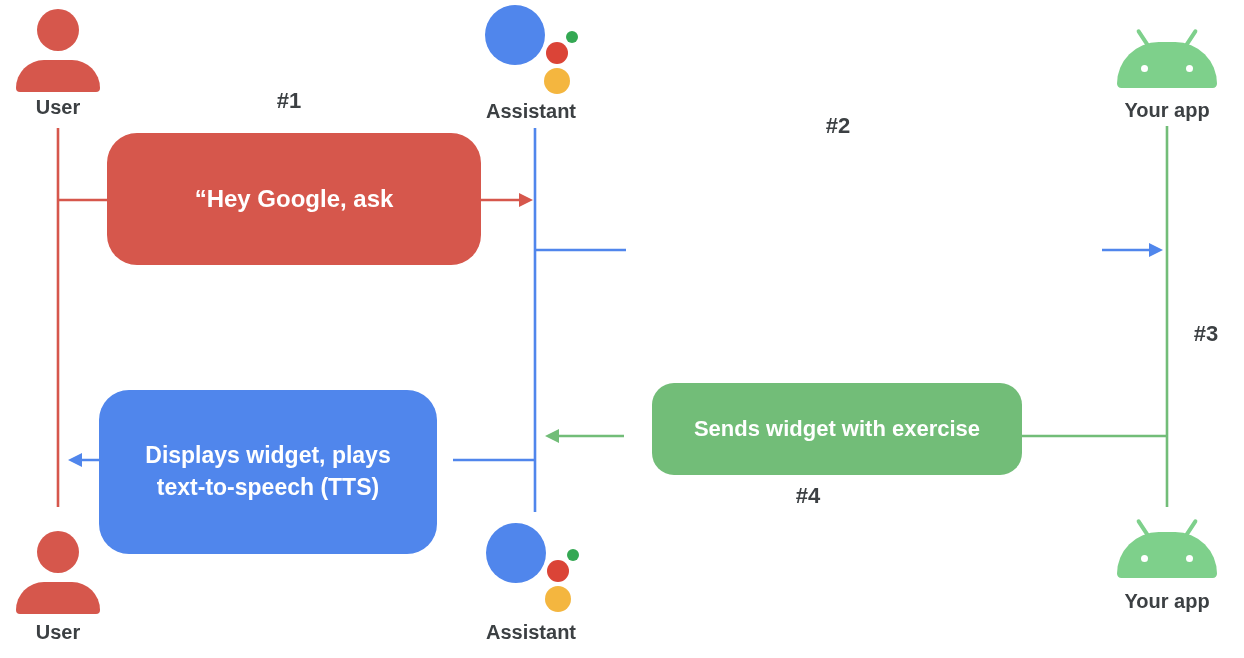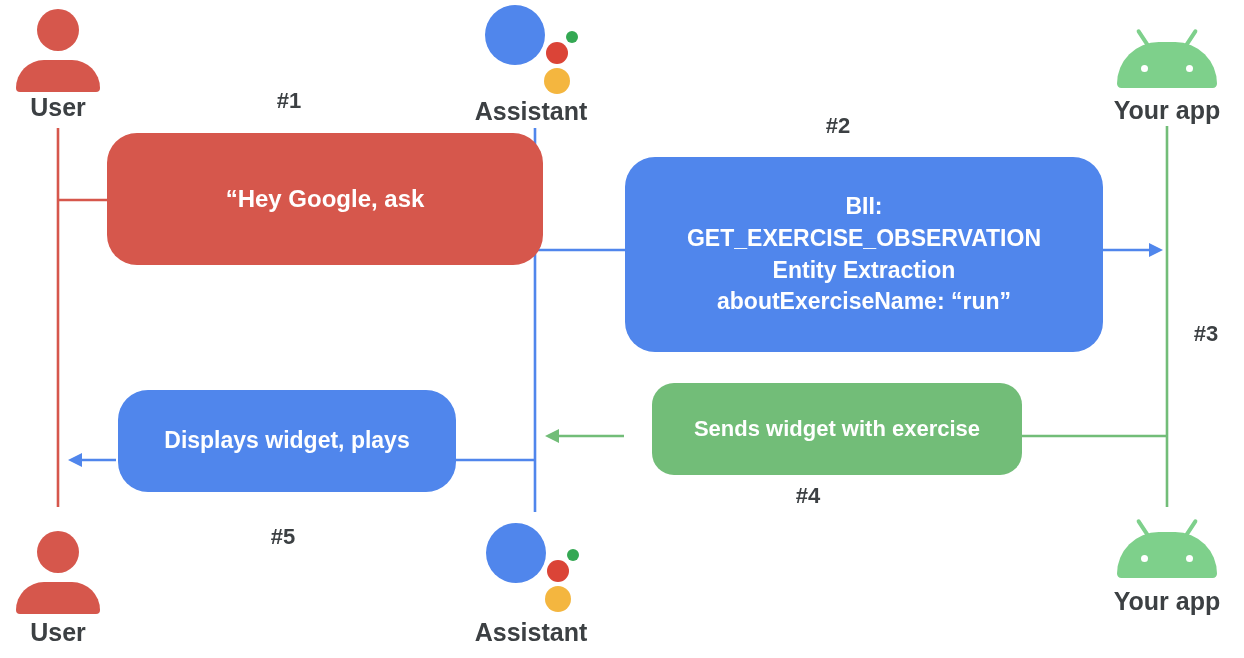--- a/index.html
+++ b/index.html
@@ -24,21 +24,21 @@
   .box-red   { background:var(--red);   border-radius:30px; font-size:24px; }
   .box-blue  { background:var(--blue);  border-radius:30px; font-size:23px; }
   .box-green { background:var(--green); border-radius:22px; font-size:22px;margin-left:29px; }
 
   .step-label {
     position:absolute; transform:translate(-50%,-50%);
     font-size:22px; font-weight:700; color:var(--label); white-space:nowrap;
   }
   .actor-label {
     position:absolute; transform:translate(-50%,-50%);
-    font-size:25px; font-weight:700; color:var(--label); white-space:nowrap;
+    font-size:20px; font-weight:700; color:var(--label); white-space:nowrap;
   }
 
   
   .person { position:absolute; width:84px; }
   .person-head { width:42px; height:42px; border-radius:50%; background:var(--red); margin:0 auto 9px auto; }
   .person-body { width:84px; height:32px; background:var(--red); border-radius:42px 42px 6px 6px; }
 
   
   .assistant { position:absolute; width:94px; height:84px; }
   .assistant div { position:absolute; border-radius:50%; }
@@ -114,37 +114,32 @@
     </div>
   </div>
   <div class="actor-label" style="left:1167px; top:110px;">Your app</div>
 
   <div class="step-label" style="left:289px; top:101px;">#1</div>
   <div class="step-label" style="left:838px; top:126px;">#2</div>
   <div class="step-label" style="left:1206px; top:334px;">#3</div>
   <div class="step-label" style="left:808px; top:496px;">#4</div>
   <div class="step-label" style="left:283px; top:537px;">#5</div>
 
-  <div class="box box-red" style="left:107px; top:133px; width:436px; height:132px;">
+  <div class="box box-red" style="left:107px; top:133px; width:374px; height:132px;">
     <div>“Hey Google, ask</div>
   </div>
 
-  <div class="box box-blue" style="left:625px; top:157px; width:478px; height:195px;">
-    <div>BII:</div>
-    <div>GET_EXERCISE_OBSERVATION</div>
-    <div>Entity Extraction</div>
-    <div>aboutExerciseName: “run”</div>
-  </div>
 
   <div class="box box-green" style="left:623px; top:383px; width:370px; height:92px;">
     <div>Sends widget with exercise</div>
   </div>
 
-  <div class="box box-blue" style="left:118px; top:390px; width:338px; height:102px;">
+  <div class="box box-blue" style="left:99px; top:390px; width:338px; height:164px;">
     <div>Displays widget, plays</div>
+    <div>text-to-speech (TTS)</div>
   </div>
 
   <div class="person" style="left:16px; top:531px;">
     <div class="person-head"></div>
     <div class="person-body"></div>
   </div>
   <div class="actor-label" style="left:58px; top:632px;">User</div>
 
   <div class="assistant" style="left:486px; top:523px;">
     <div class="a-blue"></div>

